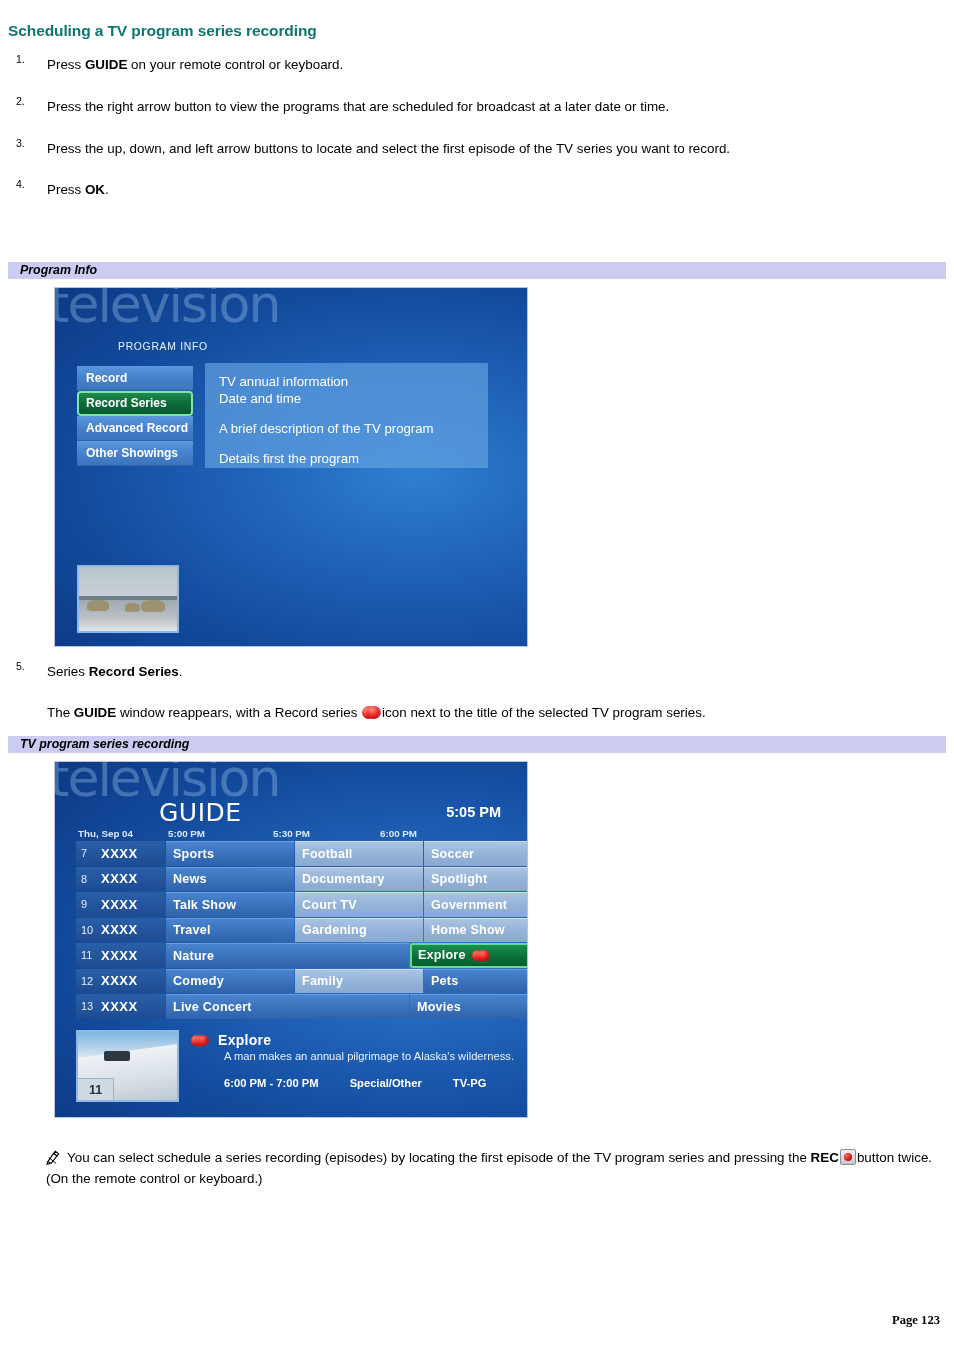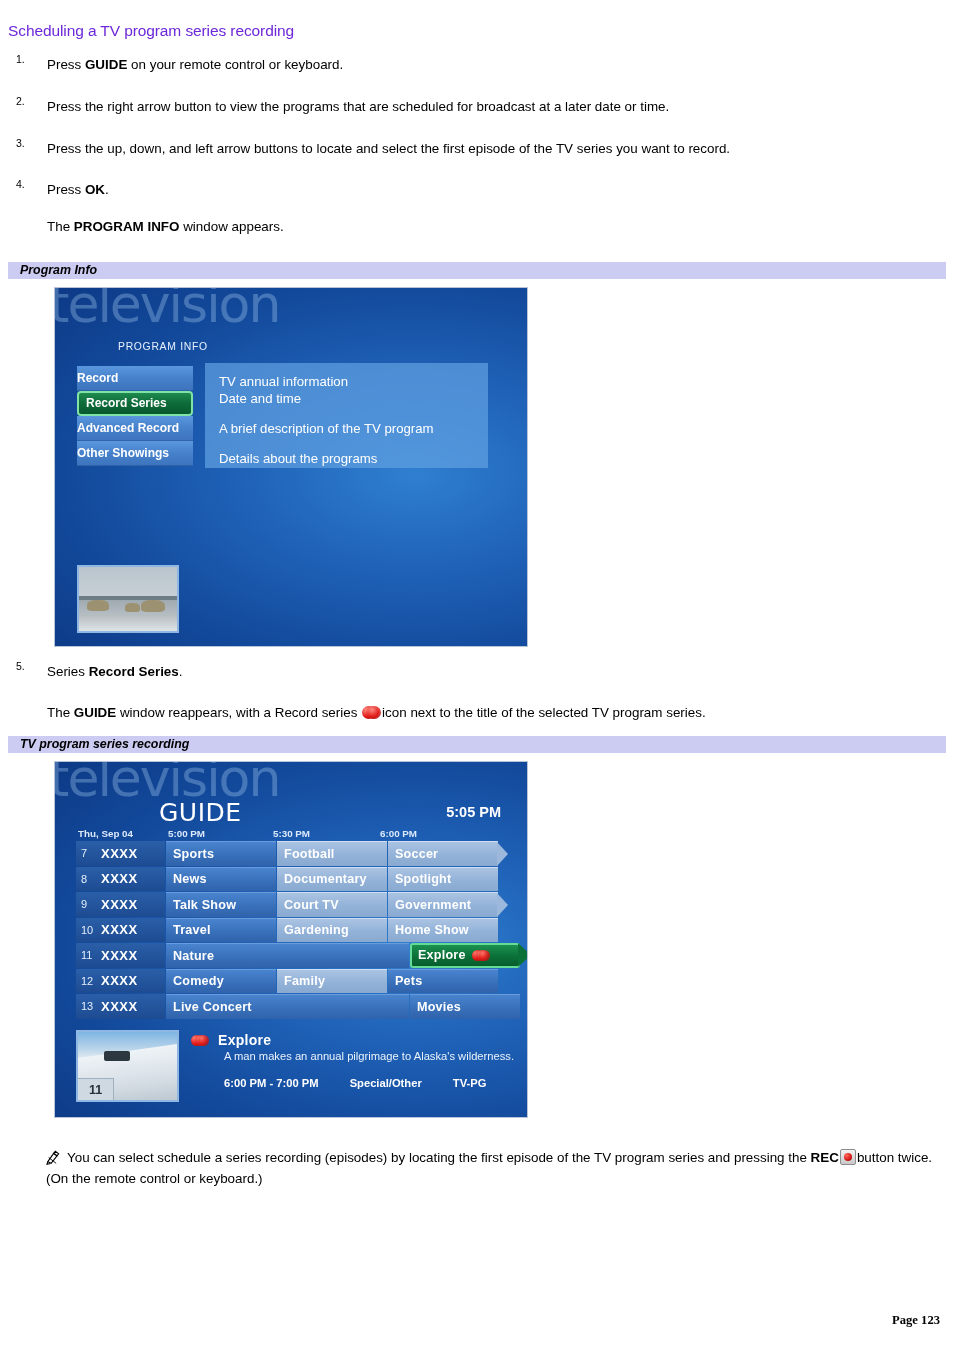--- a/index.html
+++ b/index.html
@@ -15,22 +15,22 @@
     color: #000000;
     overflow: hidden;
   }
 
   
   .page-heading {
     position: absolute;
     left: 8px;
     top: 22px;
     font-size: 15.5px;
-    font-weight: normal;
-    color: #6d28d9;
+    font-weight: bold;
+    color: #0f766e;
     letter-spacing: -0.1px;
   }
 
   
   .steps { position: absolute; left: 0; top: 55px; width: 954px; }
   .step {
     position: relative;
     padding-left: 47px;
     padding-right: 14px;
     font-size: 13.4px;
@@ -104,20 +104,21 @@
     font-weight: 500;
   }
   .pi-menu {
     position: absolute;
     left: 22px; top: 78px;
     width: 116px;
   }
   .pi-menu-item {
     height: 25px;
     line-height: 25px;
+    padding-left: 9px;
     font-size: 12px;
     font-weight: bold;
     color: #ffffff;
     background: linear-gradient(to bottom, #5a97dd 0%, #4782cc 48%, #3d74bd 100%);
     border-bottom: 1px solid #2f63a8;
     white-space: nowrap;
   }
   .pi-menu-item.selected {
     background: linear-gradient(to bottom, #1e8a4e 0%, #0d6b39 50%, #075a2e 100%);
     border: 2px solid #7fe3a5;
@@ -231,21 +232,21 @@
     align-items: center;
     padding-left: 7px;
     margin-left: 1px;
     font-size: 12.6px;
     font-weight: bold;
     color: #ffffff;
     letter-spacing: 0.2px;
     white-space: nowrap;
     overflow: visible;
   }
-  .g-cell.w1 { width: 110px; flex: none; }
+  .g-cell.w1 { width: 128px; flex: none; }
   .g-cell.w2 { width: 243px; flex: none; }
   .g-cell.dark {
     background: linear-gradient(to bottom, #4a84ce 0%, #3a71bb 52%, #2f63ab 100%);
     border-top: 1px solid #6a9cdb;
   }
   .g-cell.light {
     background: linear-gradient(to bottom, #aac3e2 0%, #93b2d8 55%, #8aa9d0 100%);
     border-top: 1px solid #cfdef0;
     color: #ffffff;
   }
@@ -447,21 +448,20 @@
   <div class="step" style="margin-bottom:22px;">
     <span class="step-num">3.</span>
     <span class="step-body">Press the up, down, and left arrow buttons to locate and select the first episode of the TV series you want to record.</span>
   </div>
 
   <div class="step" style="margin-bottom:18px;">
     <span class="step-num">4.</span>
     <span class="step-body"><span>Press </span><b>OK</b><span>.</span></span>
   </div>
 
-  <div class="sub-para" style="margin-bottom:16px;"><span>The </span><b>PROGRAM INFO</b><span> window appears.</span></div>
 
 </div>
 
 <div class="caption-bar" style="position:absolute; top:262px;">Program Info</div>
 
 <div class="tv-screen" id="program-info-screen" style="position:absolute; top:287px;">
 
   <div class="watermark">television</div>
 
   <div class="pi-title">PROGRAM INFO</div>
@@ -470,21 +470,21 @@
     <div class="pi-menu-item">Record</div>
     <div class="pi-menu-item selected">Record Series</div>
     <div class="pi-menu-item">Advanced Record</div>
     <div class="pi-menu-item">Other Showings</div>
   </div>
 
   <div class="pi-detail">
     <div class="pi-detail-line">TV annual information</div>
     <div class="pi-detail-line">Date and time</div>
     <div class="pi-detail-line gap">A brief description of the TV program</div>
-    <div class="pi-detail-line gap">Details about the programs</div>
+    <div class="pi-detail-line gap">Details first the program</div>
   </div>
 
   <div class="pi-thumb">
     <div class="horizon"></div>
     <div class="bear b1"></div>
     <div class="bear b2"></div>
     <div class="bear b3"></div>
     <div class="ground"></div>
   </div>
 </div>

